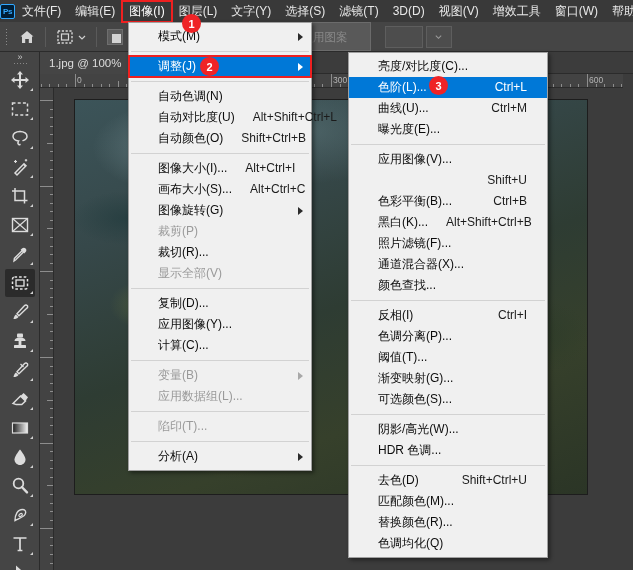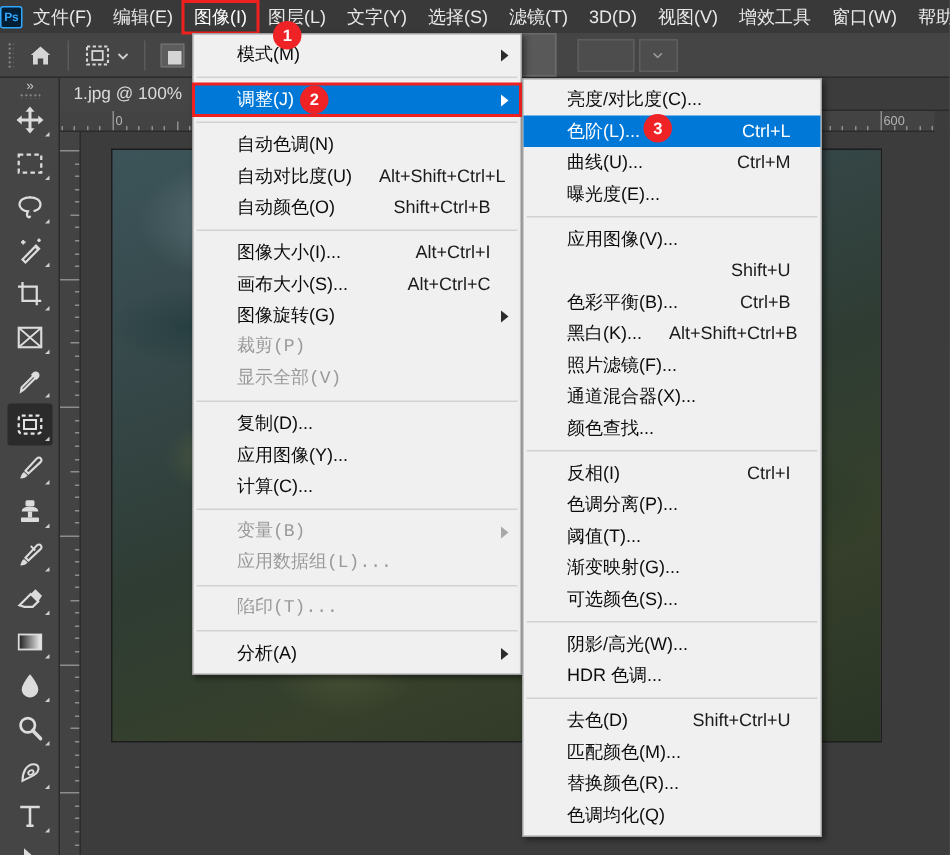--- a/index.html
+++ b/index.html
@@ -211,33 +211,33 @@
 
   
   .menu {
     position: absolute;
     background: #f0f0f0;
     border: 1px solid #a0a0a0;
     box-shadow: 2px 2px 4px rgba(0,0,0,0.45);
     z-index: 40;
     padding: 3px 0;
   }
-  #menu-image { top: 22px; left: 128px; width: 220px; }
+  #menu-image { top: 22px; left: 128px; width: 184px; }
   #menu-adjust { top: 52px; left: 348px; width: 200px; }
 
   .mi {
     position: relative;
     display: flex; align-items: center;
     height: 21px;
     padding: 0 20px 0 29px;
     font-size: 12px; color: #0c0c0c;
     white-space: nowrap;
     line-height: 21px;
   }
-  .mi.dim { color: #9a9a9a; font-family: Liberation Mono, monospace; }
+  .mi.dim { color: #9a9a9a; }
   .mi.sel { background: #0078d7; color: #ffffff; }
   .mi .lbl { flex: 0 0 auto; }
   .mi .acc {
     margin-left: auto;
     padding-left: 18px;
     font-size: 12px;
     color: #1b1b1b;
   }
   .mi.sel .acc { color: #ffffff; }
   .mi .arrow {
@@ -653,20 +653,23 @@
         <span class="lbl">画布大小(S)...</span>
         <span class="acc">Alt+Ctrl+C</span>
       </div>
       <div class="mi">
         <span class="lbl">图像旋转(G)</span>
         <span class="arrow"></span>
       </div>
       <div class="mi dim">
         <span class="lbl">裁剪(P)</span>
       </div>
+      <div class="mi">
+        <span class="lbl">裁切(R)...</span>
+      </div>
       <div class="mi dim">
         <span class="lbl">显示全部(V)</span>
       </div>
       <div class="msep"></div>
       <div class="mi">
         <span class="lbl">复制(D)...</span>
       </div>
       <div class="mi">
         <span class="lbl">应用图像(Y)...</span>
       </div>

